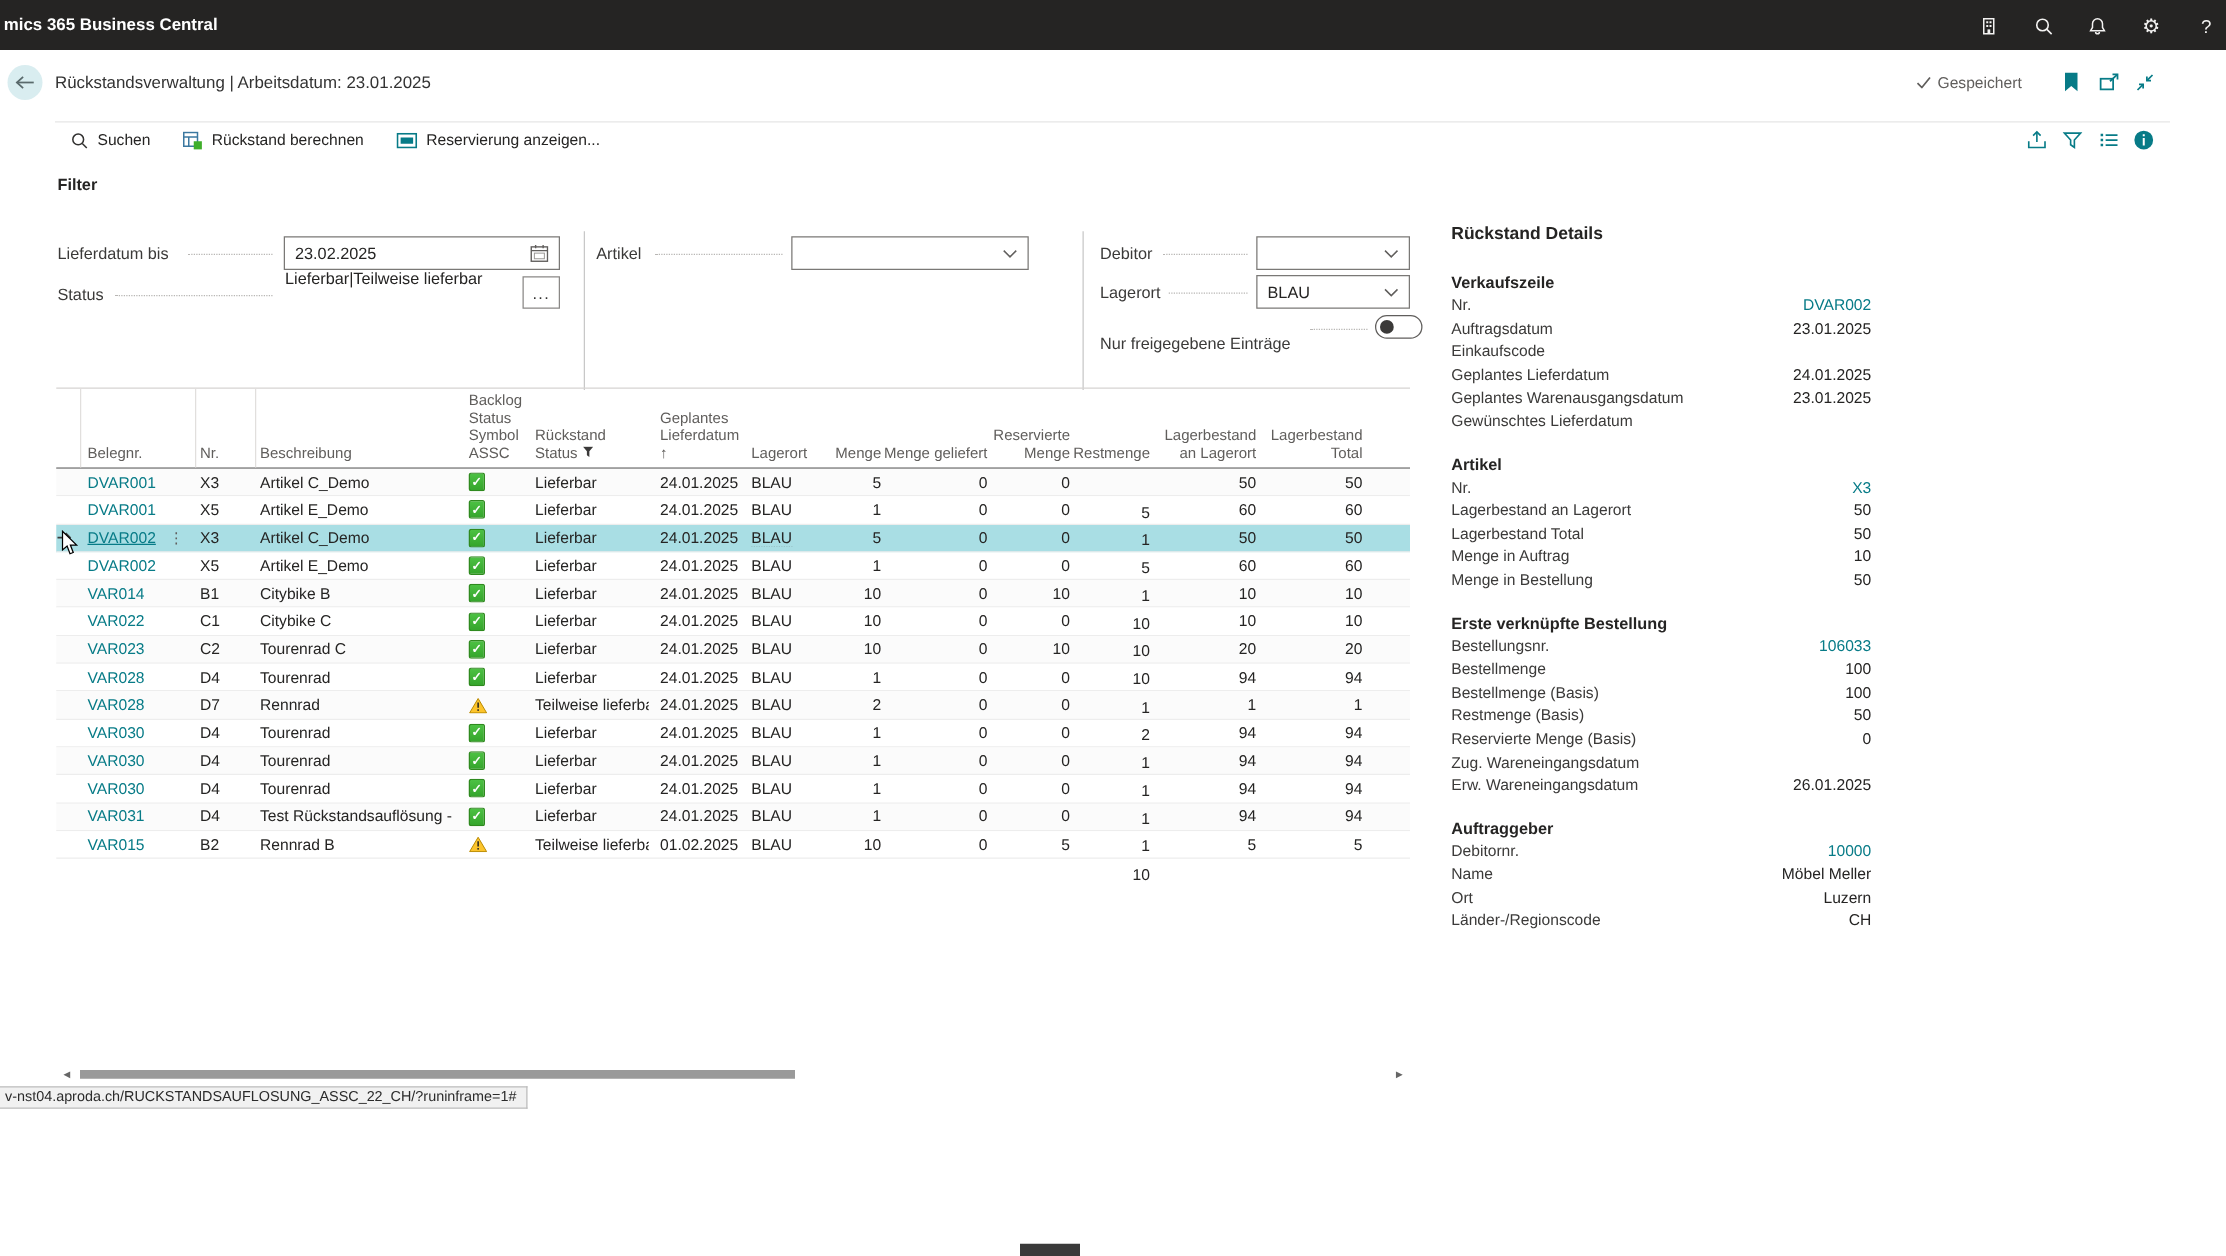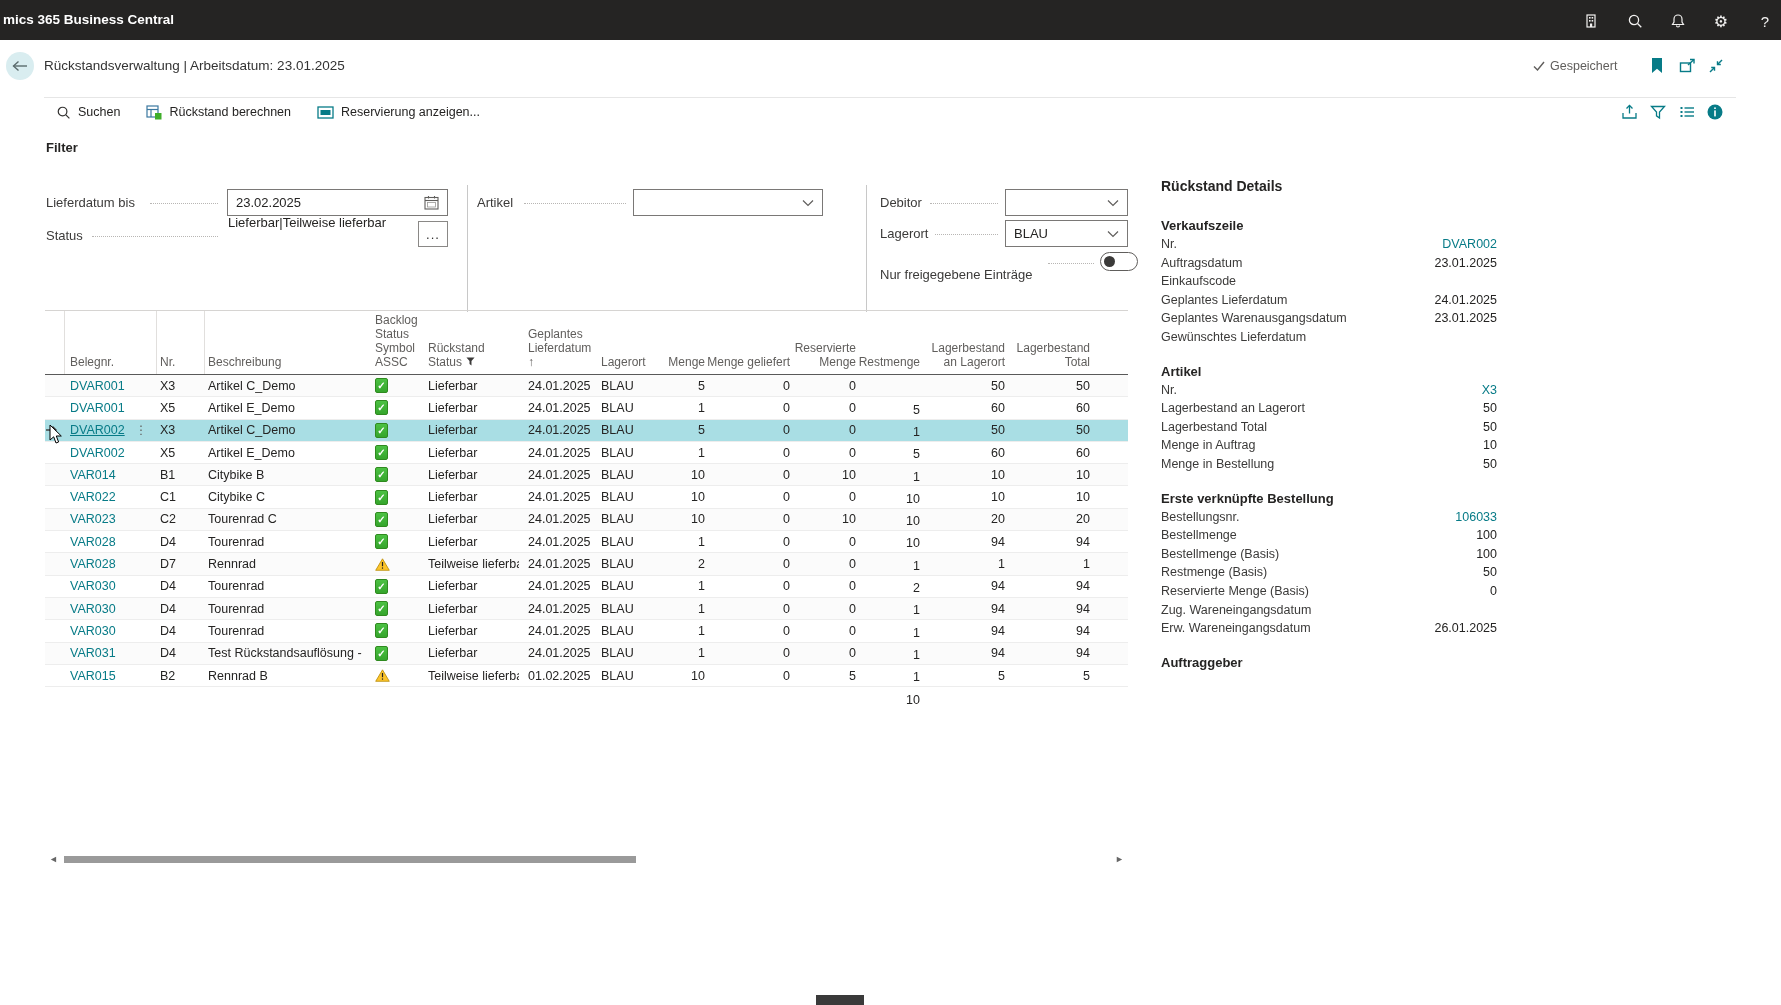--- a/index.html
+++ b/index.html
@@ -757,23 +757,42 @@
       <span class="dvalue"></span>
     </div>
             <div class="drow">
       <span class="dlabel">Erw. Wareneingangsdatum</span>
       <span class="dvalue">26.01.2025</span>
     </div>
           </div>
     </div>
         <div class="dsec">
       <div class="dhead">Auftraggeber</div>
-    </div>
-      </div>
-  </div>
-
+      <div class="drows">
+            <div class="drow">
+      <span class="dlabel">Debitornr.</span>
+      <span class="dvalue lnk">10000</span>
+    </div>
+            <div class="drow">
+      <span class="dlabel">Name</span>
+      <span class="dvalue">Möbel Meller</span>
+    </div>
+            <div class="drow">
+      <span class="dlabel">Ort</span>
+      <span class="dvalue">Luzern</span>
+    </div>
+            <div class="drow">
+      <span class="dlabel">Länder-/Regionscode</span>
+      <span class="dvalue">CH</span>
+    </div>
+          </div>
+    </div>
+      </div>
+  </div>
+
+  <div class="urlbar">v-nst04.aproda.ch/RUCKSTANDSAUFLOSUNG_ASSC_22_CH/?runinframe=1#</div>
   <div class="taskfrag"></div>
 
   <svg class="cursor" width="15" height="21" viewBox="0 0 15 21">
     <path d="M1 1 L1 16 L4.7 12.8 L7 19 L9.6 18 L7.3 12 L12.3 12 Z" fill="#fff" stroke="#000" stroke-width="1"></path>
   </svg>
 
 </div>
 
 </body></html>

